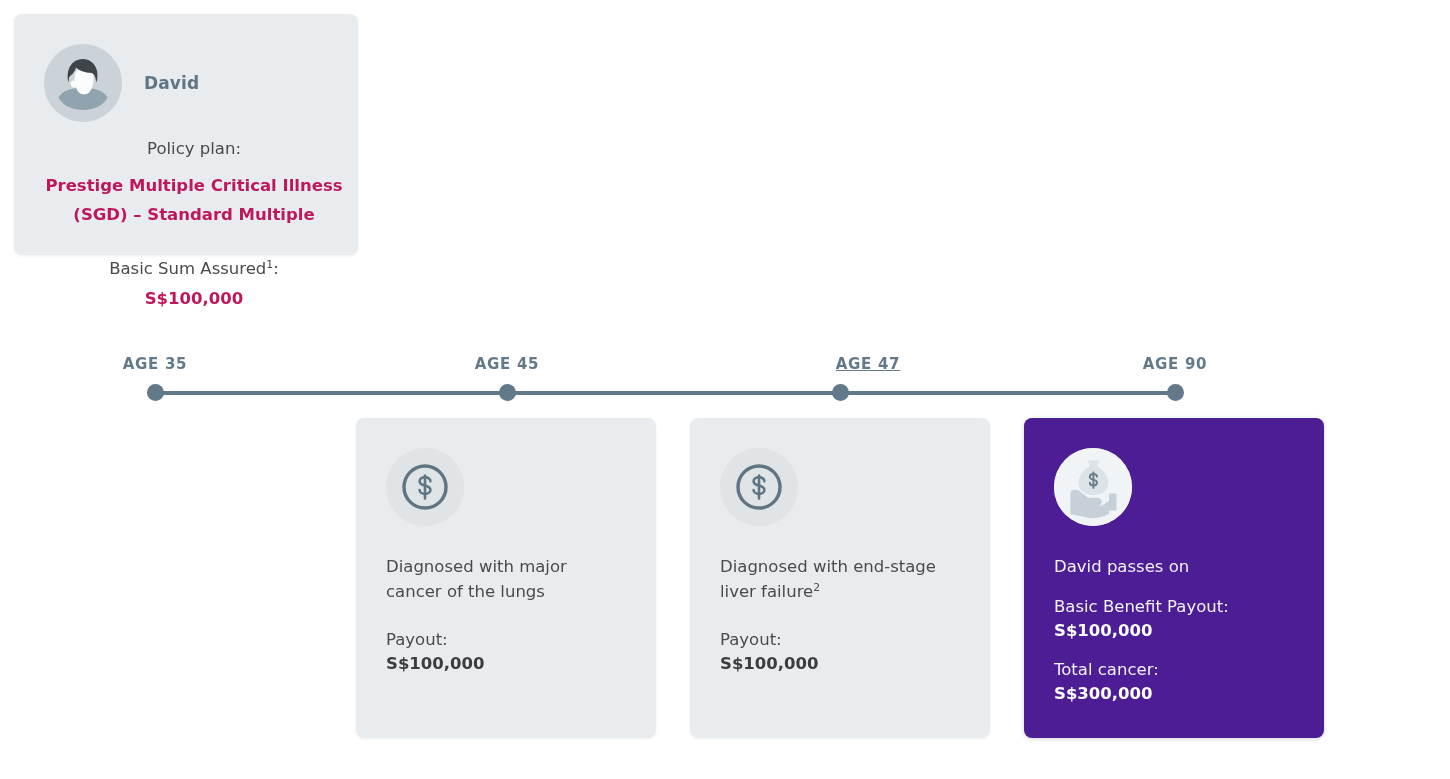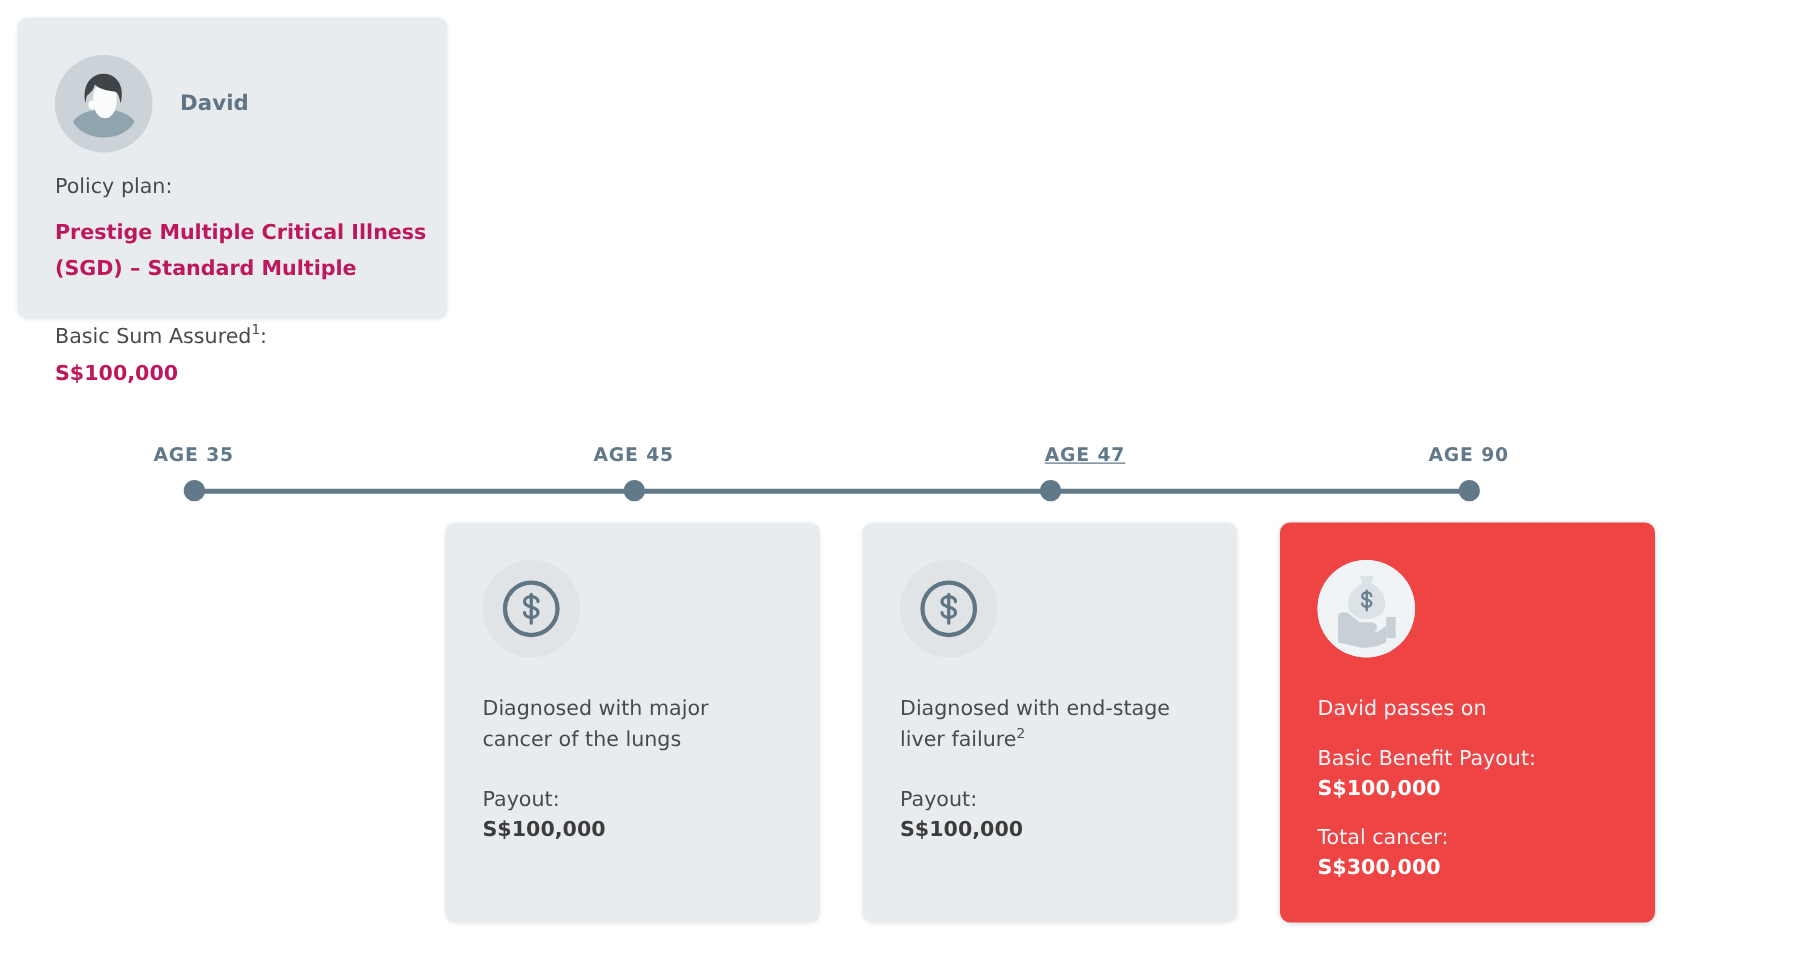--- a/index.html
+++ b/index.html
@@ -49,20 +49,21 @@
     font-size: 17px;
     font-weight: bold;
     color: #5F7585;
     letter-spacing: 0.1px;
   }
   .profile-body {
     position: absolute;
     left: 30px;
     top: 122px;
     width: 300px;
+    text-align: center;
   }
   .label-light {
     font-size: 16.5px;
     color: #4A4A4A;
     line-height: 1.55;
     font-weight: normal;
   }
   .label-strong {
     font-size: 16.5px;
     color: #be185d;
@@ -123,21 +124,21 @@
     position: absolute;
     top: 418px;
     width: 300px;
     height: 320px;
     border-radius: 8px;
     box-sizing: border-box;
     padding: 30px;
     box-shadow: 0 1px 3px rgba(80,95,110,0.10);
   }
   .event-card.light { background: #E9ECEF; }
-  .event-card.dark  { background: #ef4444; box-shadow: 0 1px 4px rgba(60,75,90,0.22); }
+  .event-card.dark  { background: #4c1d95; box-shadow: 0 1px 4px rgba(60,75,90,0.22); }
 
   .card-icon {
     width: 78px;
     height: 78px;
     border-radius: 50%;
     display: block;
     margin-bottom: 28px;
   }
   .card-icon.coin { background: #E0E4E7; }
   .card-icon.bag  { background: #F1F4F6; }

